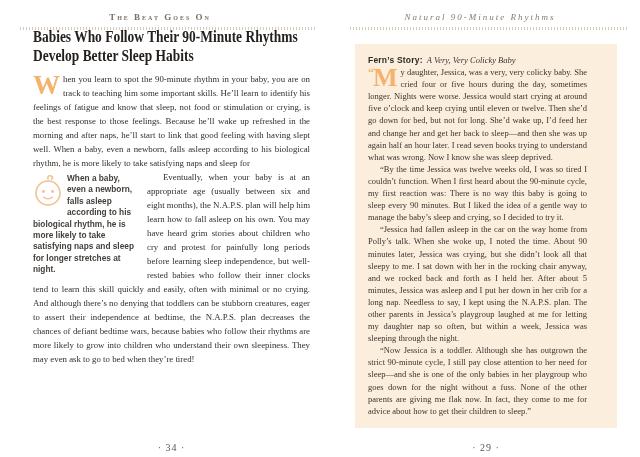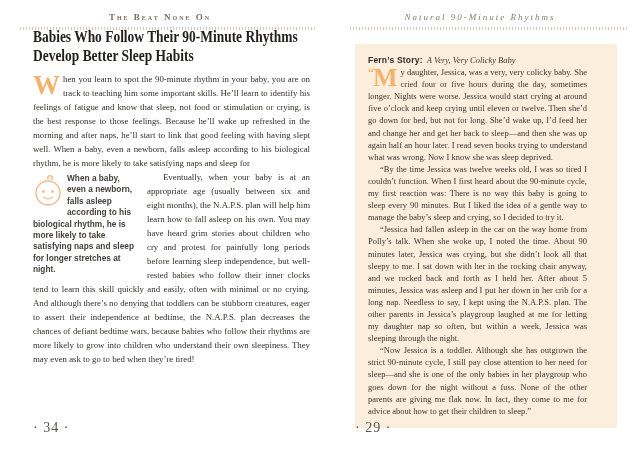--- a/index.html
+++ b/index.html
@@ -53,32 +53,32 @@
   .story-head{margin:0 0 5px 0;font-size:9px;line-height:12px;}
   .story-label{font-family:"Liberation Sans", sans-serif;font-weight:bold;color:#2d2a27;letter-spacing:0.2px;}
   .story-subtitle{font-style:italic;color:#3a3631;padding-left:4px;}
   .storybox p{margin:0;font-size:8.5px;line-height:12.1px;text-align:justify;color:#3a342e;}
   .storybox p.indent{text-indent:12px;}
   .dropcap-wrap{float:left;padding:1px 3px 0 0;}
   .dc-quote{color:#f4b36c;font-weight:bold;font-size:12px;vertical-align:9px;letter-spacing:-1px;}
   .dropcap-m{color:#f4b36c;font-weight:bold;font-size:26px;line-height:21px;}
 
   .folio{
-    position:absolute;top:420px;font-size:14px;color:#5c564f;letter-spacing:1px;text-align:left;
+    position:absolute;top:442px;font-size:10px;color:#5c564f;letter-spacing:1px;text-align:center;
   }
   .folio-left{left:33px;width:277px;}
   .folio-right{left:35px;width:262px;}
 </style>
 </head>
 <body>
 
 <div class="spread">
 
   <section class="page">
-    <div class="running-head rh-caps">The Beat None On</div>
+    <div class="running-head rh-caps">The Beat Goes On</div>
     <div class="dotted-rule rule-left"></div>
 
     <div class="content-left">
       <h1 class="chapter-title">
         <span>Babies Who Follow Their 90-Minute Rhythms</span><br>
         <span>Develop Better Sleep Habits</span>
       </h1>
 
       <div class="body-text">
         <p>

